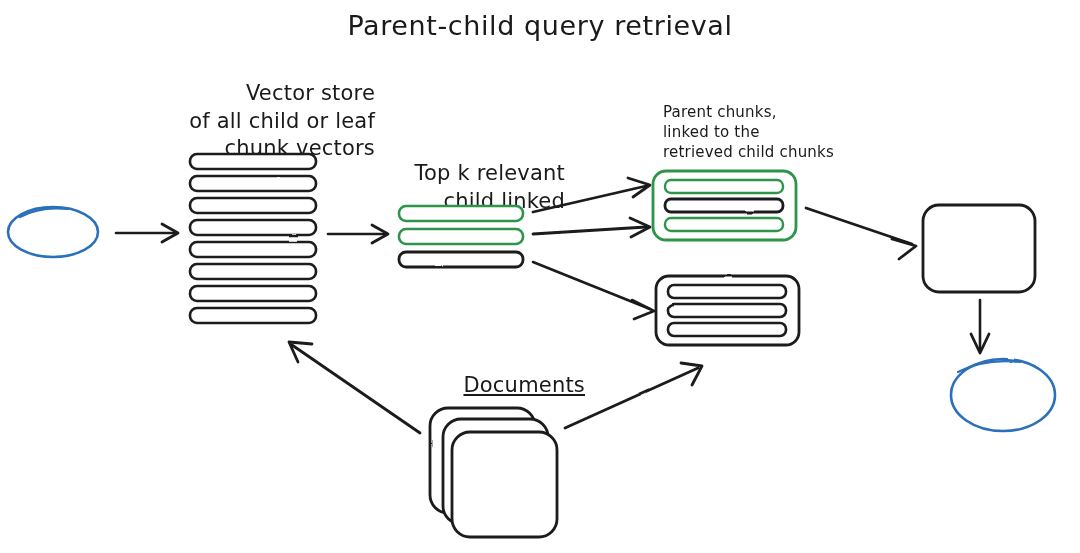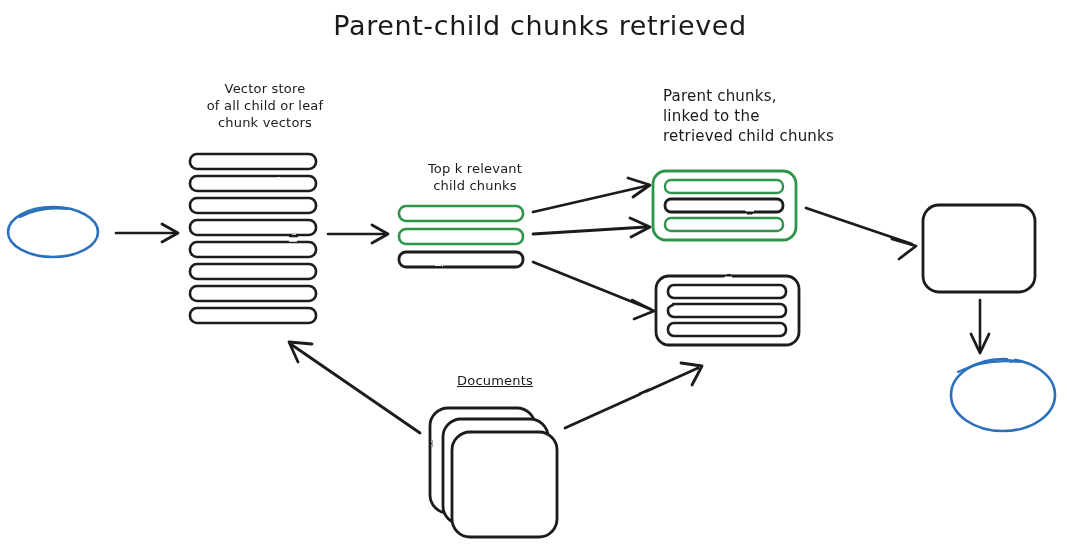--- a/index.html
+++ b/index.html
@@ -36,22 +36,22 @@
   }
   .title {
     font-size: 27px;
     text-align: center;
     width: 1080px;
     left: 0;
     top: 8px;
     letter-spacing: 0.6px;
   }
   .cap {
-    font-size: 13px;
-    text-align: center;
+    font-size: 21px;
+    text-align: right;
   }
   .cap-left {
     font-size: 15px;
     text-align: left;
   }
   .node-text {
     position: absolute;
     font-family: "DejaVu Sans", sans-serif;
     text-align: center;
     white-space: pre;
@@ -61,30 +61,30 @@
   }
   .black-text {
     color: #1a1a1a;
   }
 </style>
 </head>
 <body>
 
 <div id="canvas">
 
-  <div class="lbl title">Parent-child chunks retrieved</div>
+  <div class="lbl title">Parent-child query retrieval</div>
 
   <div class="lbl cap" style="left:155px; top:80px; width:220px;">Vector store
 of all child or leaf
 chunk vectors</div>
 
   <div class="lbl cap" style="left:385px; top:160px; width:180px;">Top k relevant
-child chunks</div>
-
-  <div class="lbl cap-left" style="left:663px; top:87px; width:250px;">Parent chunks,
+child linked</div>
+
+  <div class="lbl cap-left" style="left:663px; top:103px; width:250px;">Parent chunks,
 linked to the
 retrieved child chunks</div>
 
   <div class="lbl cap" style="left:405px; top:372px; width:180px;text-decoration:underline;">Documents</div>
 
   <div class="node-text blue-text" style="left:0px; top:220px; width:106px; font-size:15px;">query</div>
 
   <div class="node-text black-text" style="left:925px; top:239px; width:108px; font-size:21px; letter-spacing:1.5px;">LLM</div>
 
   <div class="node-text blue-text" style="left:948px; top:386px; width:110px; font-size:14px;">answer</div>

